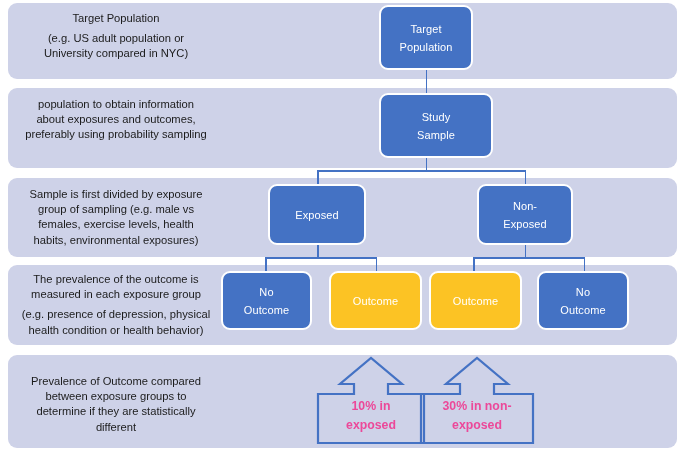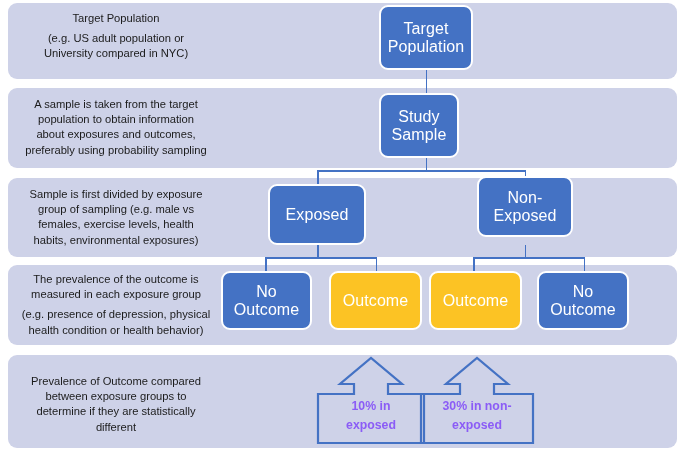--- a/index.html
+++ b/index.html
@@ -49,21 +49,21 @@
   .node {
     position: absolute;
     box-sizing: border-box;
     border-radius: 9px;
     border: 2px solid #ffffff;
     display: flex;
     align-items: center;
     justify-content: center;
     text-align: center;
     color: #ffffff;
-    font-size: 16px;
+    font-size: 11px;
     line-height: 18px;
     letter-spacing: 0.1px;
     z-index: 4;
   }
   .node.blue { background: #4472c4; }
   .node.yellow { background: #fcc324; }
 
   
   .conn {
     position: absolute;
@@ -77,21 +77,21 @@
   .callout {
     position: absolute;
     z-index: 3;
   }
   .callout svg { display: block; }
   .callout-label {
     position: absolute;
     left: 0;
     width: 100%;
     text-align: center;
-    color: #8b5cf6;
+    color: #ec4899;
     font-size: 12.3px;
     line-height: 19px;
     font-weight: bold;
     z-index: 5;
   }
 </style>
 </head>
 <body>
 
 <div id="canvas">
@@ -103,21 +103,20 @@
   <div class="band" style="top:355px; height:93px;"></div>
 
   <div class="band-text" style="top:11px;">
     <span class="sub">Target Population</span>
     <span class="gap"></span>
     <span class="sub">(e.g. US adult population or</span>
     <span class="sub">University compared in NYC)</span>
   </div>
 
   <div class="band-text" style="top:97px;">
-    <span class="sub">A sample is taken from the target</span>
     <span class="sub">population to obtain information</span>
     <span class="sub">about exposures and outcomes,</span>
     <span class="sub">preferably using probability sampling</span>
   </div>
 
   <div class="band-text" style="top:187px;">
     <span class="sub">Sample is first divided by exposure</span>
     <span class="sub">group of sampling (e.g. male vs</span>
     <span class="sub">females, exercise levels, health</span>
     <span class="sub">habits, environmental exposures)</span>
@@ -153,30 +152,30 @@
   <div class="conn v" style="left:524.5px; top:245px; height:13px;"></div>
   <div class="conn h" style="left:473px; top:257px; width:112px;"></div>
   <div class="conn v" style="left:473px; top:257px; height:14px;"></div>
   <div class="conn v" style="left:583.5px; top:257px; height:14px;"></div>
 
   <div class="node blue" style="left:379px; top:5px; width:94px; height:65px; flex-direction:column;">
     <span>Target</span>
     <span>Population</span>
   </div>
 
-  <div class="node blue" style="left:379px; top:93px; width:80px; height:65px; flex-direction:column;">
+  <div class="node blue" style="left:379px; top:93px; width:114px; height:65px; flex-direction:column;">
     <span>Study</span>
     <span>Sample</span>
   </div>
 
   <div class="node blue" style="left:268px; top:184px; width:98px; height:61px; flex-direction:column;">
     <span>Exposed</span>
   </div>
 
-  <div class="node blue" style="left:477px; top:176px; width:96px; height:61px; flex-direction:column;">
+  <div class="node blue" style="left:477px; top:184px; width:96px; height:61px; flex-direction:column;">
     <span>Non-</span>
     <span>Exposed</span>
   </div>
 
   <div class="node blue" style="left:221px; top:271px; width:91px; height:59px; flex-direction:column;">
     <span>No</span>
     <span>Outcome</span>
   </div>
 
   <div class="node yellow" style="left:329px; top:271px; width:93px; height:59px; flex-direction:column;">

